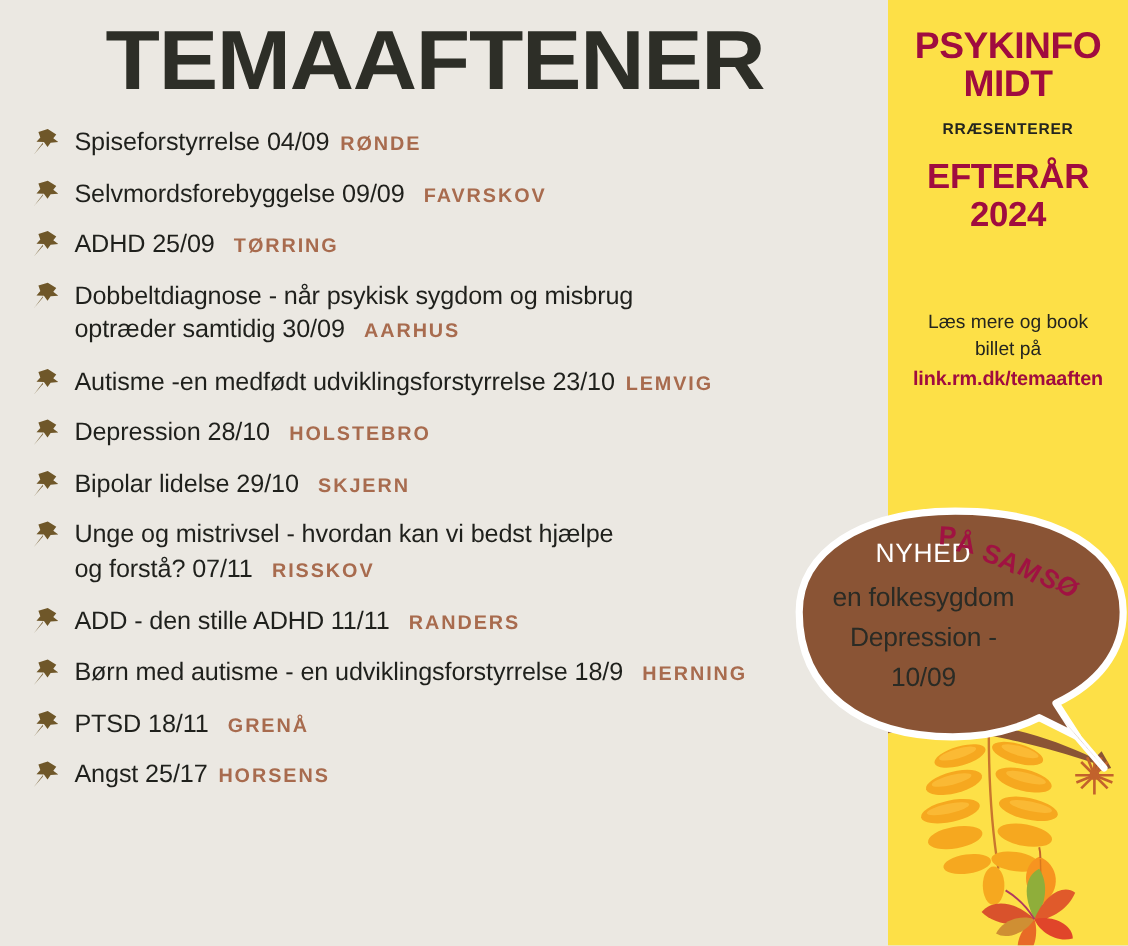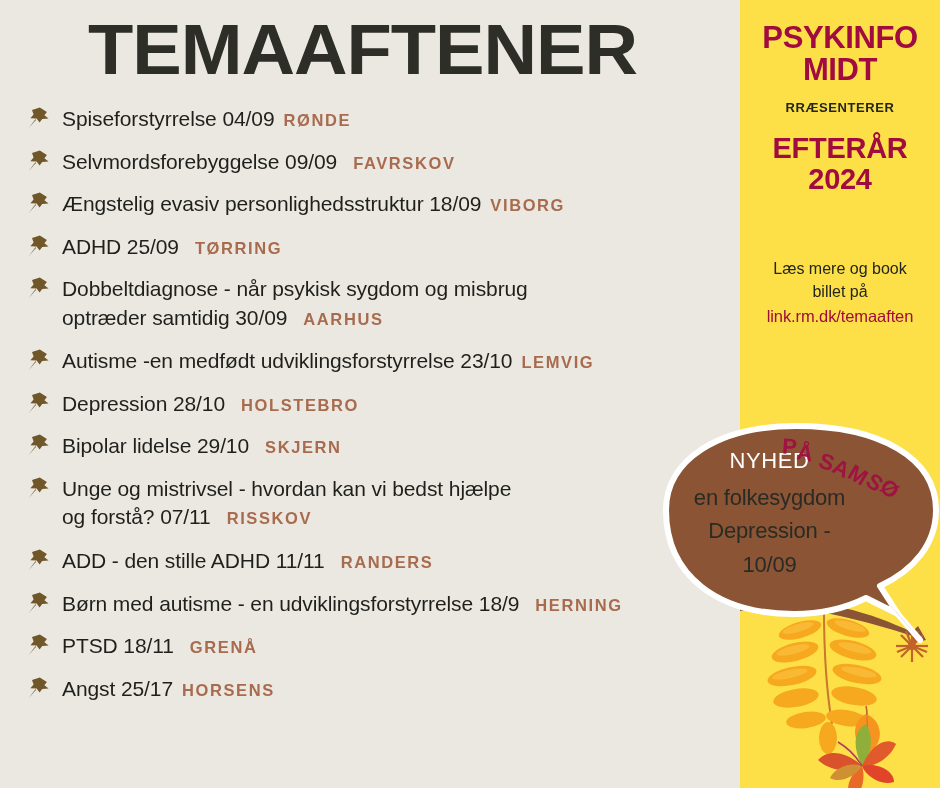--- a/index.html
+++ b/index.html
@@ -58,20 +58,21 @@
     line-height:1.45;
     padding:0 12px;
   }
   .readmore .l2{display:block;}
   .link{
     display:block;
     margin-top:2px;
     color:#a00c3f;
     font-size:16.5px;
     letter-spacing:-0.1px;
+    font-weight:bold;
   }
 
   
   .title{
     position:absolute;
     left:88px;top:10px;
     color:#2d2e27;
     font-size:70px;
     font-weight:bold;
     letter-spacing:-1px;
@@ -192,29 +193,20 @@
         <div class="rowtext"><span>Spiseforstyrrelse 04/09</span><span class="city">RØNDE</span></div>
       </div>
       <div class="row">
         <span class="pin">
           <svg width="26" height="26" viewBox="0 0 26 26" xmlns="http://www.w3.org/2000/svg">
             <path d="M13.8 2.6 L20.9 7.0 L18.4 10.2 L22.6 13.4 L16.2 13.9 L13.6 17.6 L10.6 13.4 L4.4 13.2 L7.6 9.6 L6.0 5.0 Z" fill="#6f5729"></path>
             <path d="M10.0 13.6 L2.4 23.6 L9.6 15.2 Z" fill="#6f5729"></path>
           </svg>
         </span>
         <div class="rowtext"><span>Selvmordsforebyggelse 09/09</span><span class="city wide">FAVRSKOV</span></div>
-      </div>
-      <div class="row">
-        <span class="pin">
-          <svg width="26" height="26" viewBox="0 0 26 26" xmlns="http://www.w3.org/2000/svg">
-            <path d="M13.8 2.6 L20.9 7.0 L18.4 10.2 L22.6 13.4 L16.2 13.9 L13.6 17.6 L10.6 13.4 L4.4 13.2 L7.6 9.6 L6.0 5.0 Z" fill="#6f5729"></path>
-            <path d="M10.0 13.6 L2.4 23.6 L9.6 15.2 Z" fill="#6f5729"></path>
-          </svg>
-        </span>
-        <div class="rowtext"><span>Ængstelig evasiv personlighedsstruktur 18/09</span><span class="city">VIBORG</span></div>
       </div>
       <div class="row">
         <span class="pin">
           <svg width="26" height="26" viewBox="0 0 26 26" xmlns="http://www.w3.org/2000/svg">
             <path d="M13.8 2.6 L20.9 7.0 L18.4 10.2 L22.6 13.4 L16.2 13.9 L13.6 17.6 L10.6 13.4 L4.4 13.2 L7.6 9.6 L6.0 5.0 Z" fill="#6f5729"></path>
             <path d="M10.0 13.6 L2.4 23.6 L9.6 15.2 Z" fill="#6f5729"></path>
           </svg>
         </span>
         <div class="rowtext"><span>ADHD 25/09</span><span class="city wide">TØRRING</span></div>
       </div>

